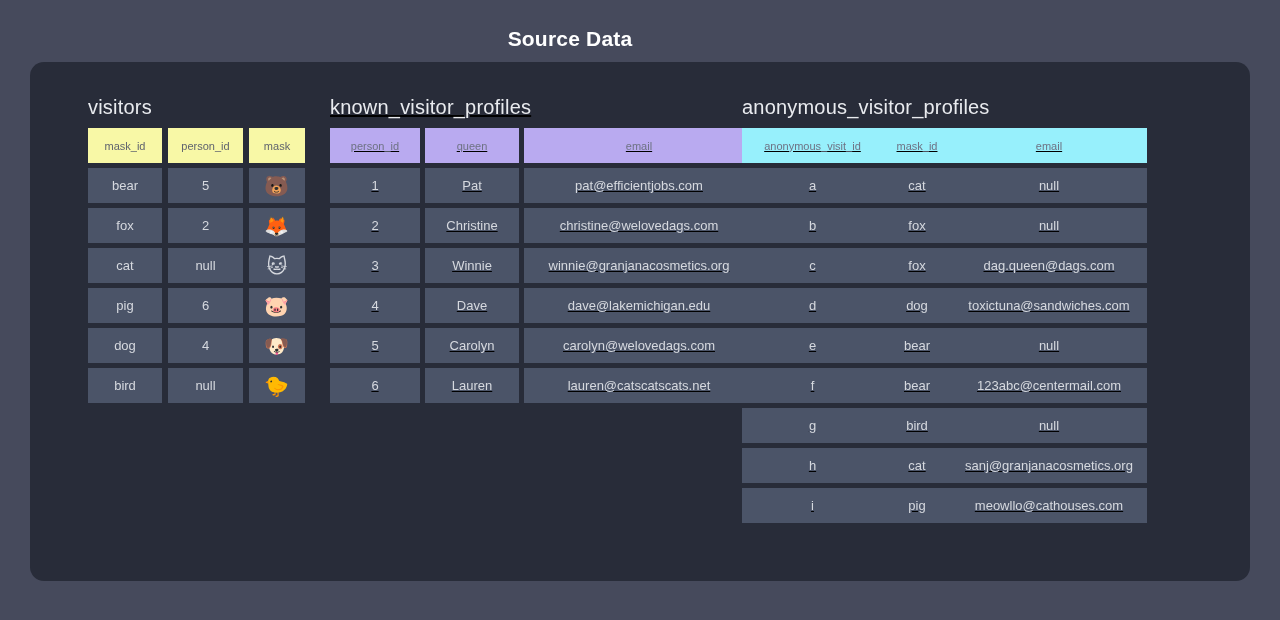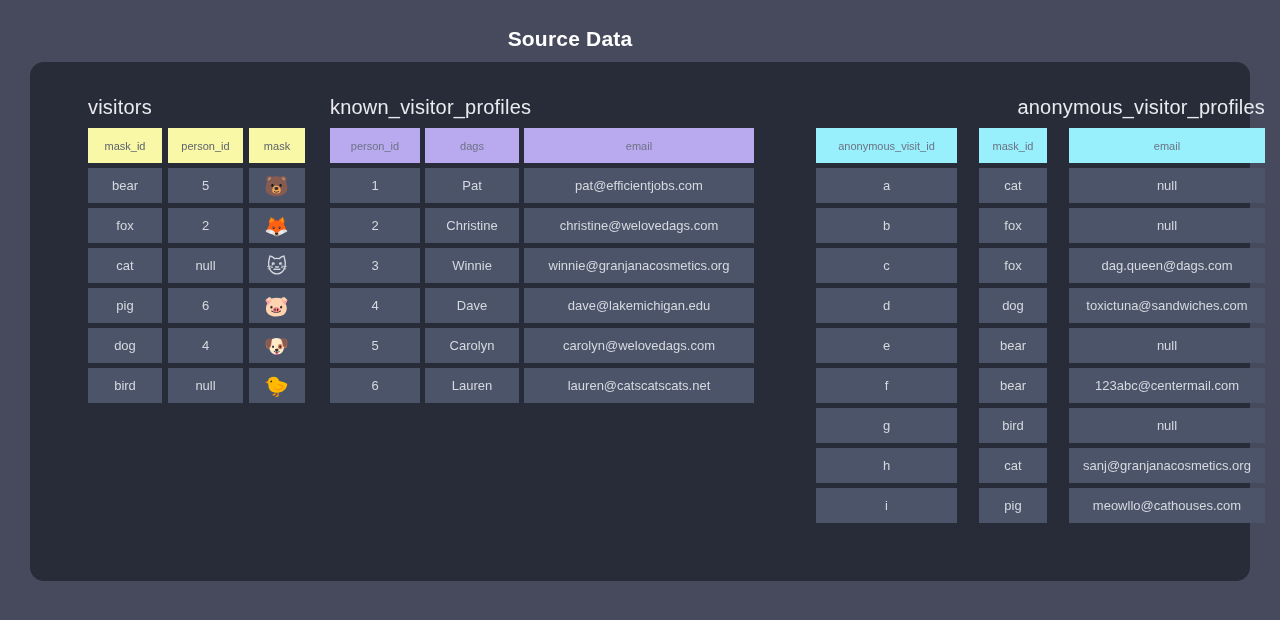--- a/index.html
+++ b/index.html
@@ -21,34 +21,34 @@
   }
   .panel {
     position: absolute;
     left: 30px; top: 62px;
     width: 1220px; height: 519px;
     background: #282c39;
     border-radius: 14px;
   }
   .table-block { position: absolute; top: 34px; }
   .t0 { left: 58px; }
-  .t1 { left: 300px; }
-  .t2 { left: 786px; text-align: right; }
+  .t1 { left: 300px; text-decoration: underline; }
+  .t2 { left: 712px; }
   .table-title {
     font-size: 20px;
     font-weight: 400;
     color: #e9ebef;
     line-height: 22px;
     margin-bottom: 10px;
     letter-spacing: 0.2px;
   }
   .grid { display: grid; }
   .t0 .grid { grid-template-columns: 74px 75px 56px; gap: 5px 6px; }
   .t1 .grid { grid-template-columns: 90px 94px 230px; gap: 5px 5px; }
-  .t2 .grid { grid-template-columns: 141px 68px 196px; gap: 5px 22px; }
+  .t2 .grid { grid-template-columns: 141px 68px 196px; gap: 5px 0; text-decoration: underline; }
   .cell {
     height: 35px;
     display: flex;
     align-items: center;
     justify-content: center;
     font-size: 13px;
     white-space: nowrap;
     overflow: hidden;
   }
   .cell.header { font-size: 11px; }
@@ -92,21 +92,21 @@
         <div class="cell data">bird</div>
         <div class="cell data">null</div>
         <div class="cell data emoji">🐤</div>
       </div>
   </section>
 
   <section class="table-block t1">
     <h2 class="table-title">known_visitor_profiles</h2>
     <div class="grid">
         <div class="cell header th-purple">person_id</div>
-        <div class="cell header th-purple">dags</div>
+        <div class="cell header th-purple">queen</div>
         <div class="cell header th-purple">email</div>
         <div class="cell data">1</div>
         <div class="cell data">Pat</div>
         <div class="cell data">pat@efficientjobs.com</div>
         <div class="cell data">2</div>
         <div class="cell data">Christine</div>
         <div class="cell data">christine@welovedags.com</div>
         <div class="cell data">3</div>
         <div class="cell data">Winnie</div>
         <div class="cell data">winnie@granjanacosmetics.org</div>

